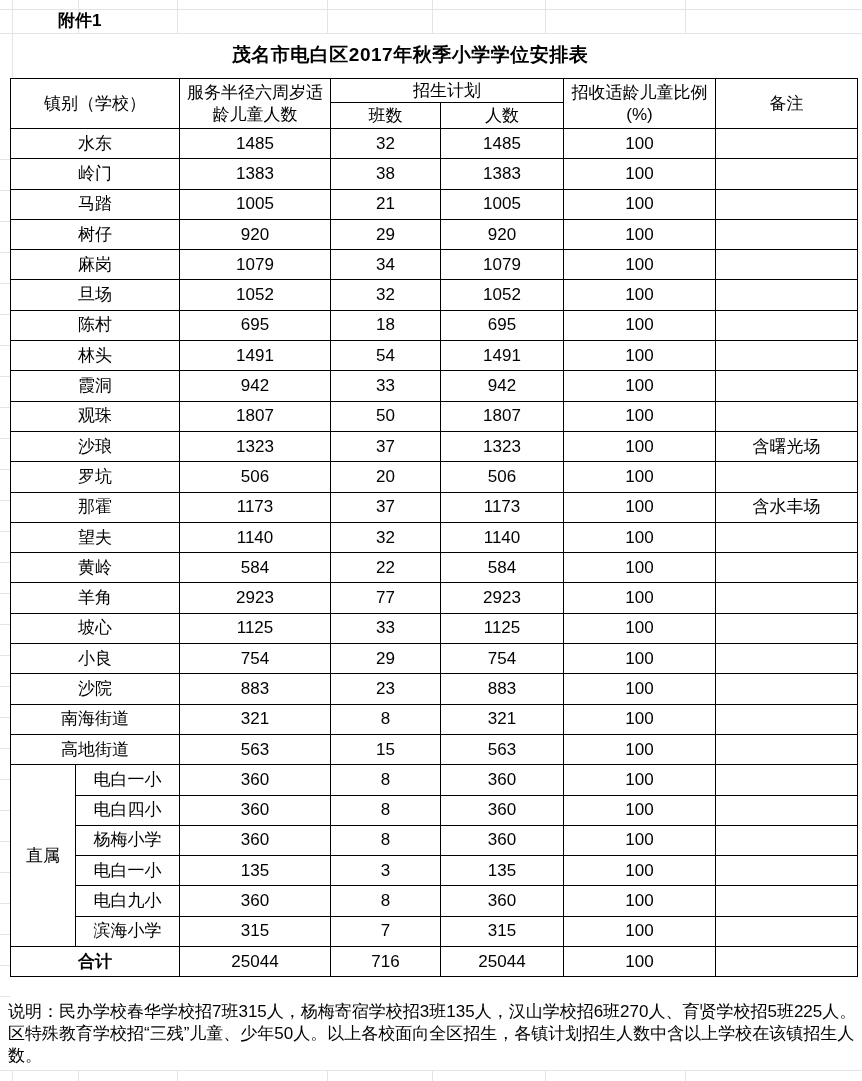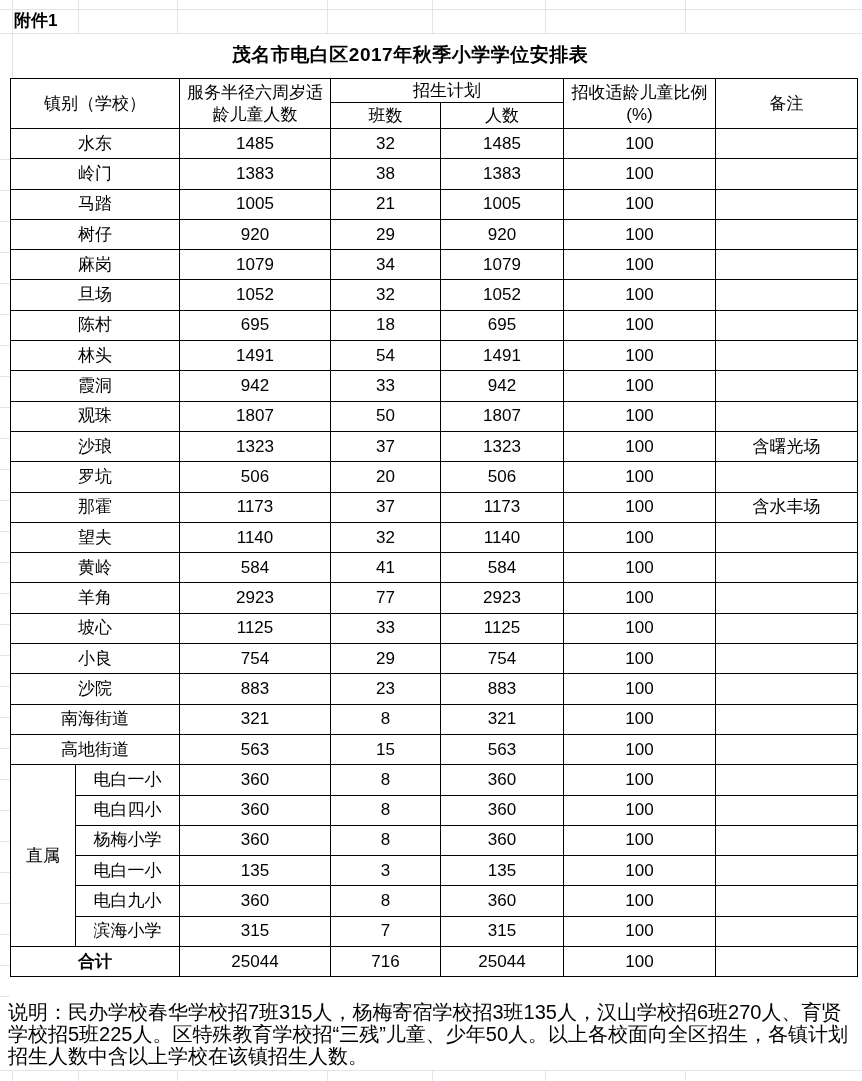--- a/index.html
+++ b/index.html
@@ -1,29 +1,29 @@
 <!DOCTYPE html>
 <html><head>
 <meta charset="utf-8">
 <style>
   html,body{margin:0;padding:0;background:#fff;}
   body{width:862px;height:1081px;position:relative;overflow:hidden;
        font-family:"Liberation Sans","DejaVu Sans",sans-serif;color:#000;}
   .gl{position:absolute;background:#e3e4e8;}
-  .attachment{position:absolute;left:14px;top:10px;font-size:17px;font-weight:bold;line-height:22px;}
+  .attachment{position:absolute;left:14px;top:10px;font-size:17px;font-weight:bold;line-height:22px;padding-left:44px;}
   .title{position:absolute;left:10px;top:39px;width:800px;text-align:center;
          font-size:19px;font-weight:bold;line-height:31px;letter-spacing:0.5px;}
   table.main{position:absolute;left:10px;top:78px;width:847px;border-collapse:collapse;table-layout:fixed;}
   table.main td{border:1.7px solid #000;text-align:center;vertical-align:middle;
                 font-size:17px;padding:0 2px;overflow:hidden;line-height:22px;}
   tr.h1 td{height:23px;}
   tr.h2 td{height:25px;margin-left:40px;}
   tr.r td{height:29.3px;}
   td.bold{font-weight:bold;}
-  .note{position:absolute;left:8px;top:1001px;width:849px;font-size:20px;line-height:22px;
+  .note{position:absolute;left:8px;top:1001px;width:849px;font-size:17px;line-height:22px;
         text-align:left;word-break:break-all;}
   
   .rowstubs{position:absolute;left:0;top:129px;width:10px;height:869px;
             background:repeating-linear-gradient(to bottom,transparent 0,transparent 30px,#e3e4e8 30px,#e3e4e8 31px);}
 </style>
 </head>
 <body>
 
 <div class="gl" style="left:0;top:9px;width:862px;height:1px;"></div>
 <div class="gl" style="left:0;top:33px;width:862px;height:1px;"></div>
@@ -177,21 +177,21 @@
         <td colspan="2">望夫</td>
         <td>1140</td>
         <td>32</td>
         <td>1140</td>
         <td>100</td>
         <td></td>
       </tr>
   <tr class="r">
         <td colspan="2">黄岭</td>
         <td>584</td>
-        <td>41</td>
+        <td>22</td>
         <td>584</td>
         <td>100</td>
         <td></td>
       </tr>
   <tr class="r">
         <td colspan="2">羊角</td>
         <td>2923</td>
         <td>77</td>
         <td>2923</td>
         <td>100</td>

